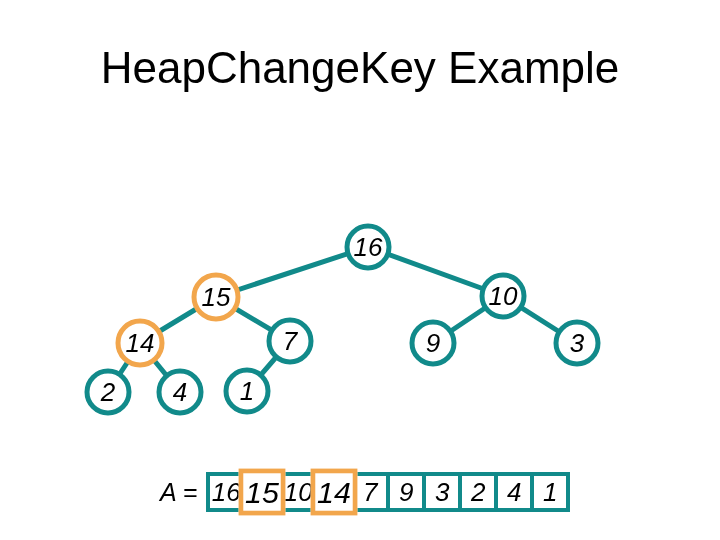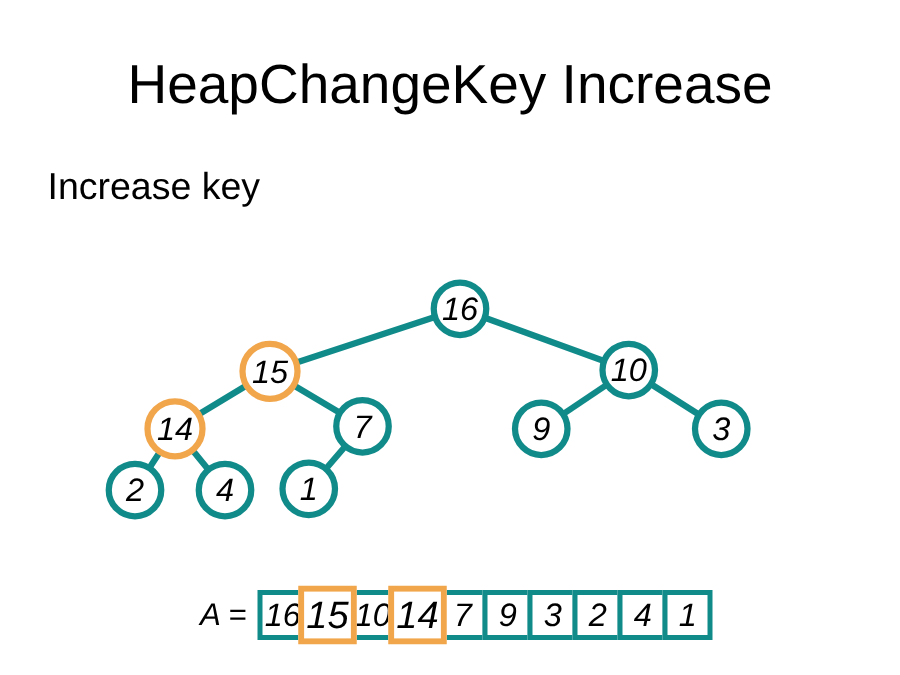--- a/index.html
+++ b/index.html
@@ -82,23 +82,22 @@
     border-color: var(--orange, #F2A64C);
     transform: scale(1.17);
     z-index: 2;
   }
 </style>
 </head>
 <body>
 
 <div class="slide">
 
-  <div class="title">HeapChangeKey Increase</div>
+  <div class="title">HeapChangeKey Example</div>
 
-  <div class="subtitle">Increase key</div>
 
   <svg class="tree" viewBox="0 0 720 540" xmlns="http://www.w3.org/2000/svg">
       <line x1="368" y1="247" x2="216" y2="297" stroke="#118A8A" stroke-width="5" stroke-linecap="round"></line>
       <line x1="368" y1="247" x2="503" y2="296" stroke="#118A8A" stroke-width="5" stroke-linecap="round"></line>
       <line x1="216" y1="297" x2="140" y2="343" stroke="#118A8A" stroke-width="5" stroke-linecap="round"></line>
       <line x1="216" y1="297" x2="290" y2="341" stroke="#118A8A" stroke-width="5" stroke-linecap="round"></line>
       <line x1="503" y1="296" x2="433" y2="343" stroke="#118A8A" stroke-width="5" stroke-linecap="round"></line>
       <line x1="503" y1="296" x2="577" y2="343" stroke="#118A8A" stroke-width="5" stroke-linecap="round"></line>
       <line x1="140" y1="343" x2="108" y2="392" stroke="#118A8A" stroke-width="5" stroke-linecap="round"></line>
       <line x1="140" y1="343" x2="180" y2="392" stroke="#118A8A" stroke-width="5" stroke-linecap="round"></line>

